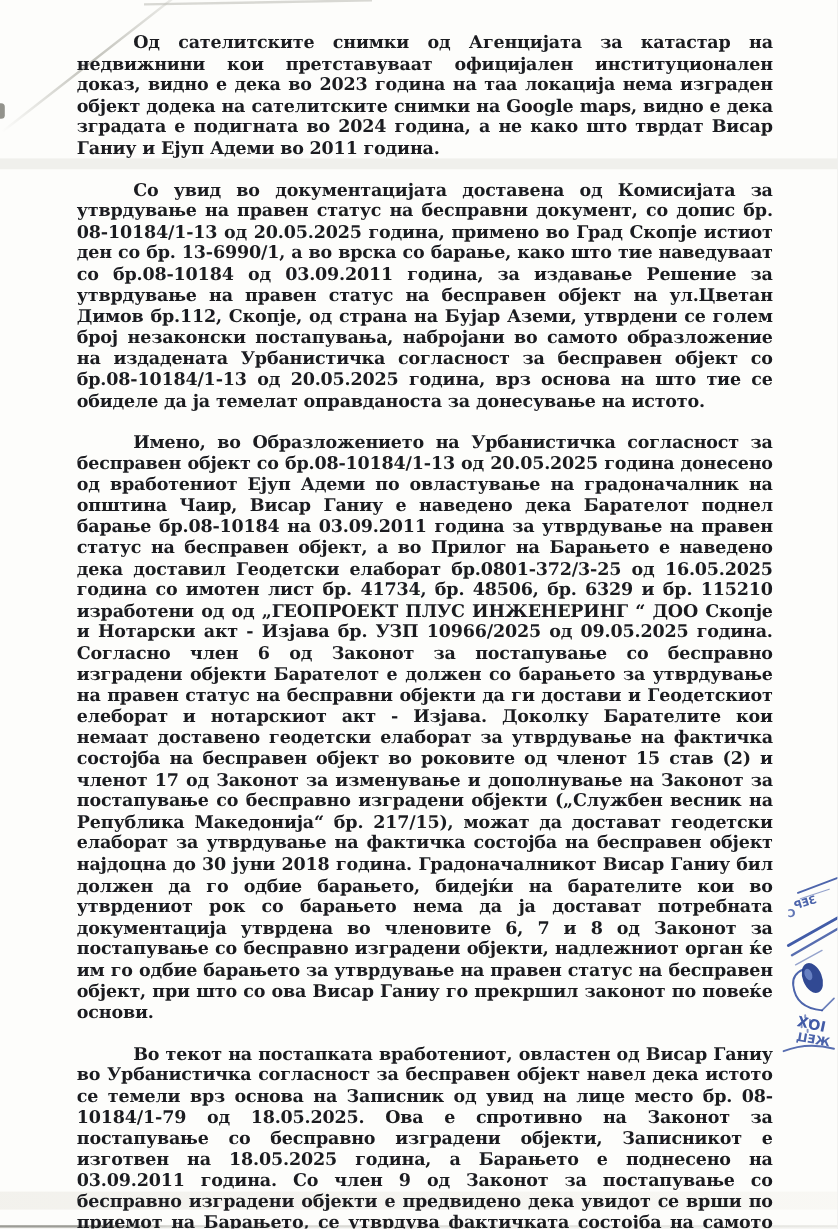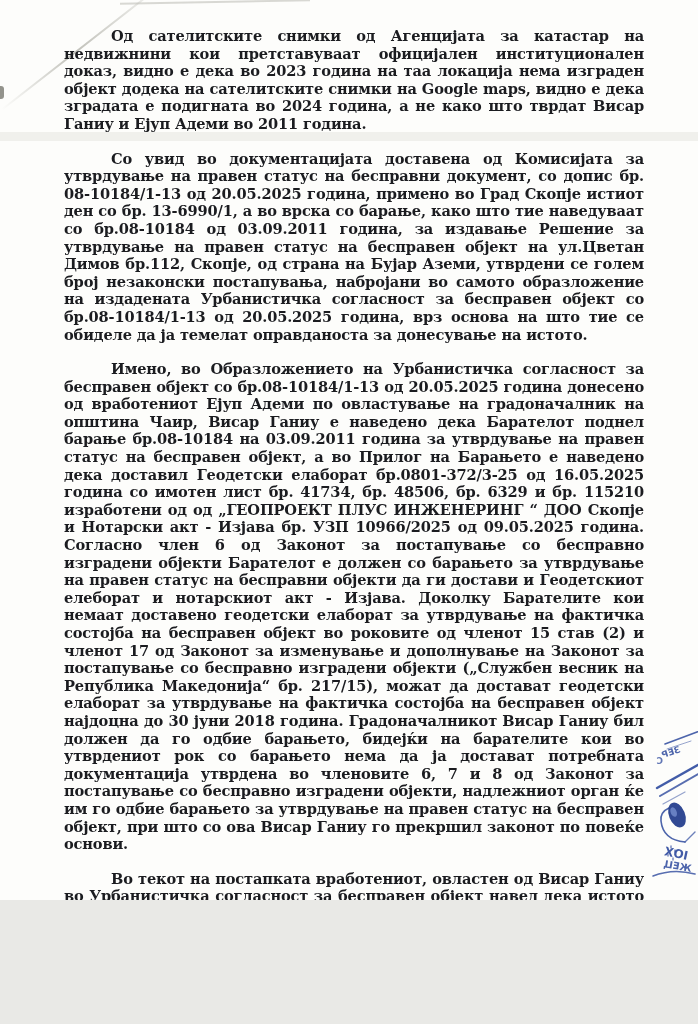--- a/index.html
+++ b/index.html
@@ -3,21 +3,21 @@
 <meta charset="utf-8">
 <style>
   html, body {
     margin: 0;
     padding: 0;
     background: #e9e9e6;
   }
   .page {
     position: relative;
     width: 698px;
-    height: 900px;
+    height: 1024px;
     background: #fdfdfb;
     overflow: hidden;
     font-family: "DejaVu Serif", "Liberation Serif", serif;
   }
   .doc-body {
     position: absolute;
     left: 64px;
     top: 27px;
     width: 580px;
     color: #1b1c20;

